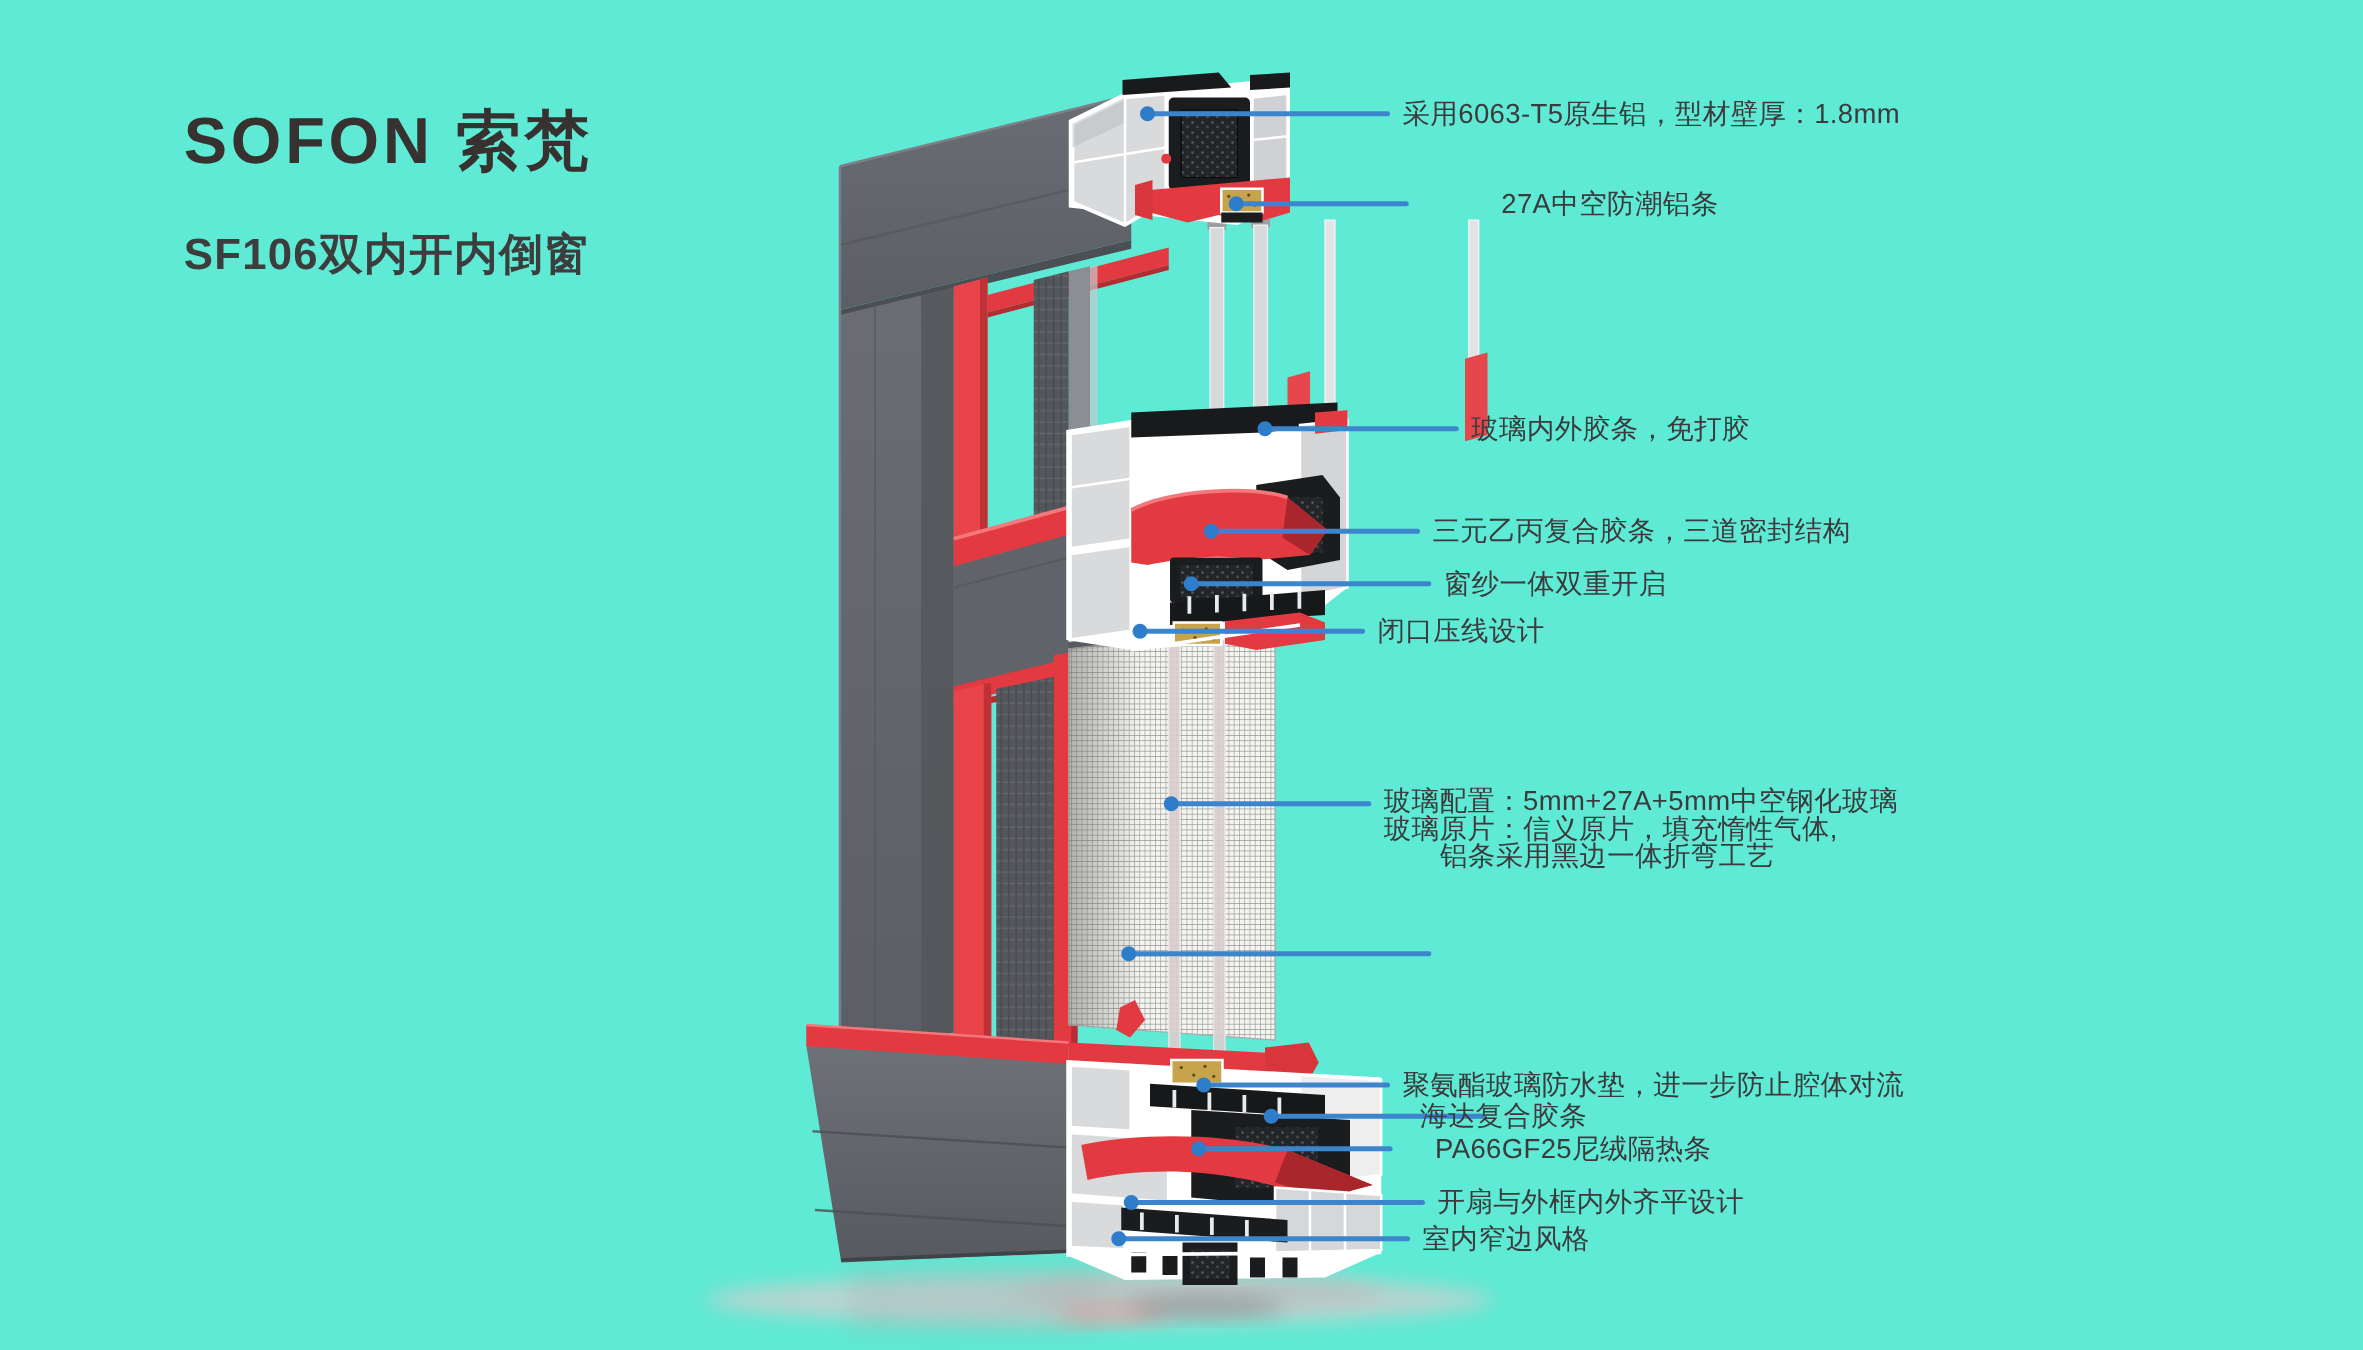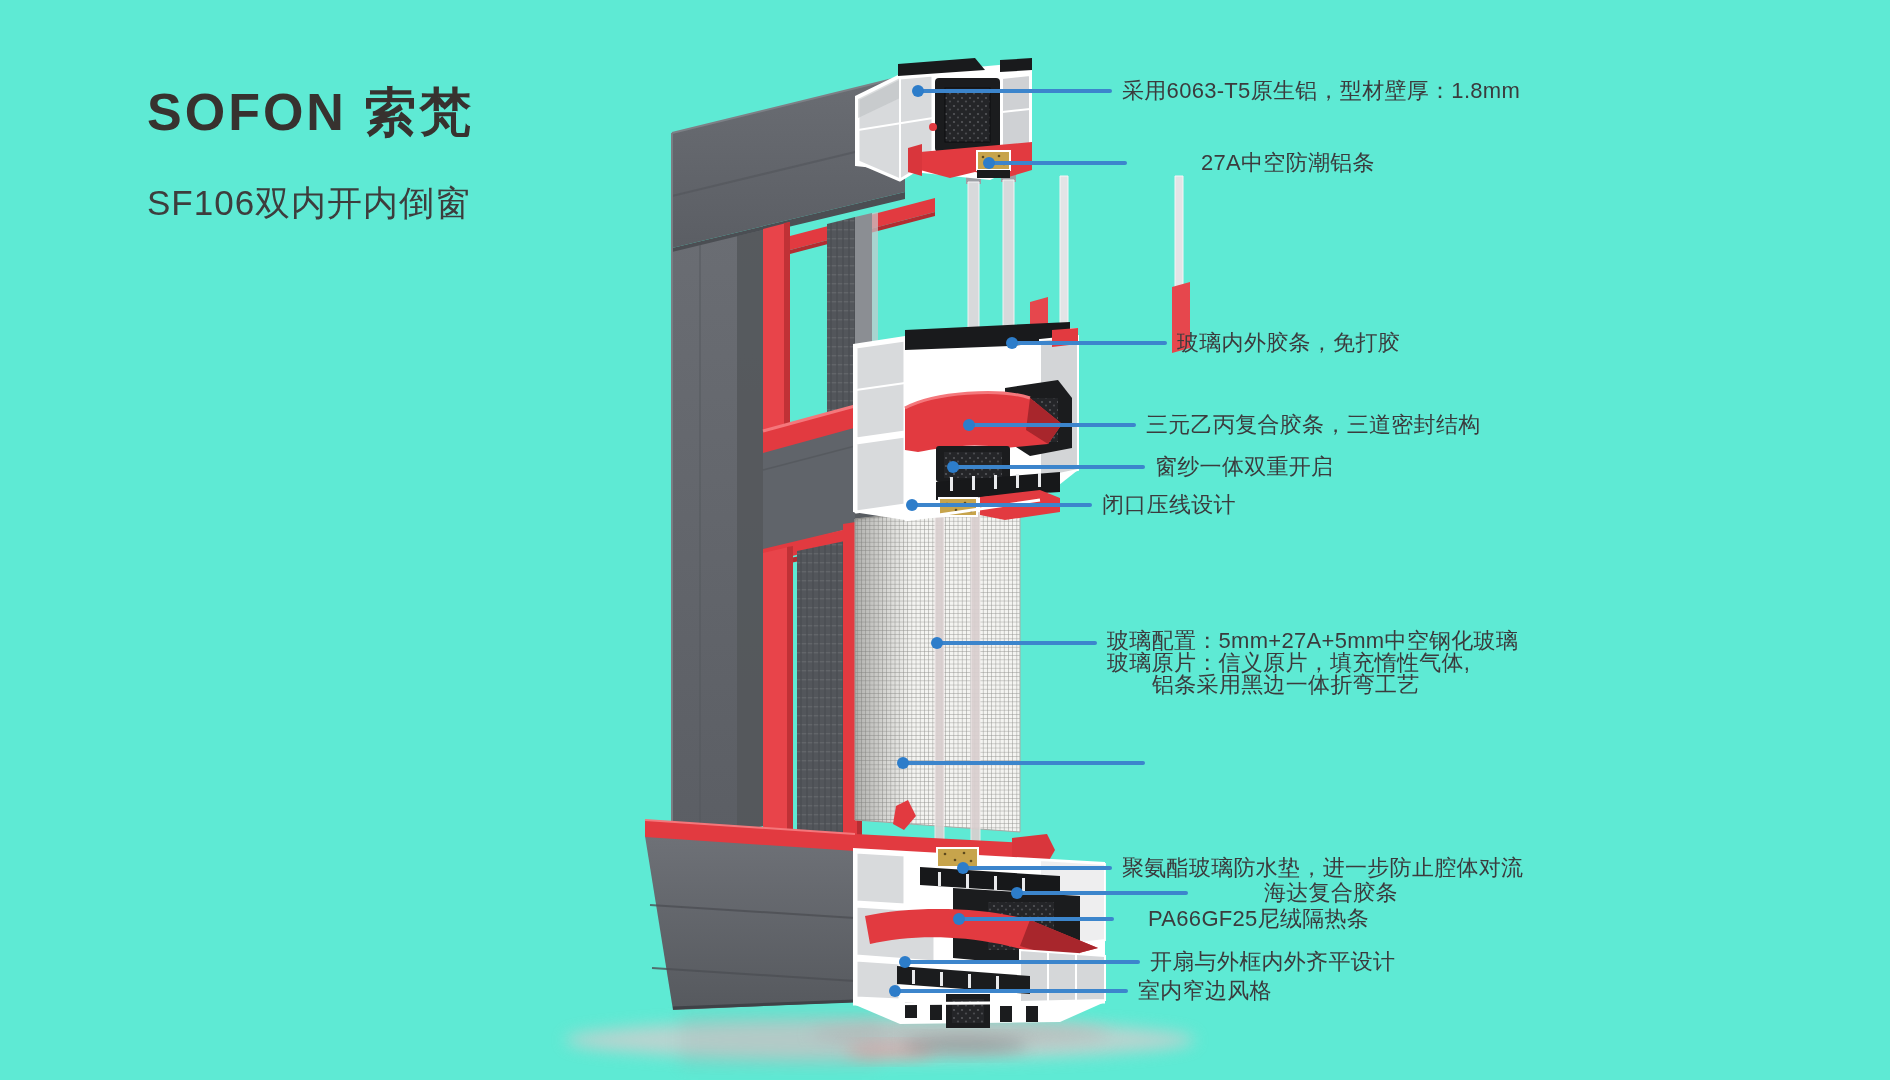--- a/index.html
+++ b/index.html
@@ -1,21 +1,21 @@
 <!DOCTYPE html>
 <html style="--accent: #3c85cc; --accent-dot: #2d7dca;"><head>
 <meta charset="utf-8">
 <style>
   html,body{margin:0;padding:0;background:#ffffff;}
   #stage{position:relative;width:1890px;height:1080px;background:#5eead4;overflow:hidden;
          font-family:"Liberation Sans","DejaVu Sans",sans-serif;}
   #render-svg{position:absolute;left:0;top:0;z-index:1;}
   #brand-block{position:absolute;left:147px;top:78px;z-index:2;}
   #brand-logo{font-size:52px;font-weight:900;letter-spacing:3px;color:#37322f;white-space:nowrap;}
-  #brand-model{margin-top:32px;font-size:35px;font-weight:400;letter-spacing:1px;color:#3d3d3d;white-space:nowrap;}
+  #brand-model{margin-top:32px;font-size:35px;font-weight:700;letter-spacing:1px;color:#3d3d3d;white-space:nowrap;}
   #callouts-layer{position:absolute;left:0;top:0;width:100%;height:100%;z-index:3;}
   .leader-line{position:absolute;height:4px;border-radius:2px;background:var(--accent,#3c85cc);}
   .leader-dot{position:absolute;width:12px;height:12px;border-radius:50%;background:var(--accent-dot,#2d7dca);}
   .callout-text{position:absolute;font-size:22px;line-height:22px;letter-spacing:.3px;
                 color:#3b3b3d;white-space:nowrap;}
 </style>
 </head>
 <body>
 
 <div id="stage">
@@ -270,21 +270,21 @@
       </div>
       <div class="leader-line" style="left: 903px; top: 761px; width: 242px;"></div>
       <div class="leader-dot" style="left: 897px; top: 757px;"></div>
       <div class="leader-line" style="left: 963px; top: 866px; width: 149px;"></div>
       <div class="leader-dot" style="left: 957px; top: 862px;"></div>
       <div class="callout-text" style="left: 1122px; top: 857px;">
         <div>聚氨酯玻璃防水垫，进一步防止腔体对流</div>
       </div>
       <div class="leader-line" style="left: 1017px; top: 891px; width: 171px;"></div>
       <div class="leader-dot" style="left: 1011px; top: 887px;"></div>
-      <div class="callout-text" style="left: 1264px; top: 882px;">
+      <div class="callout-text" style="left: 1136px; top: 882px;">
         <div>海达复合胶条</div>
       </div>
       <div class="leader-line" style="left: 959px; top: 917px; width: 155px;"></div>
       <div class="leader-dot" style="left: 953px; top: 913px;"></div>
       <div class="callout-text" style="left: 1124px; top: 908px; margin-left: 24px;">
         <div>PA66GF25尼绒隔热条</div>
       </div>
       <div class="leader-line" style="left: 905px; top: 960px; width: 235px;"></div>
       <div class="leader-dot" style="left: 899px; top: 956px;"></div>
       <div class="callout-text" style="left: 1150px; top: 951px;">

